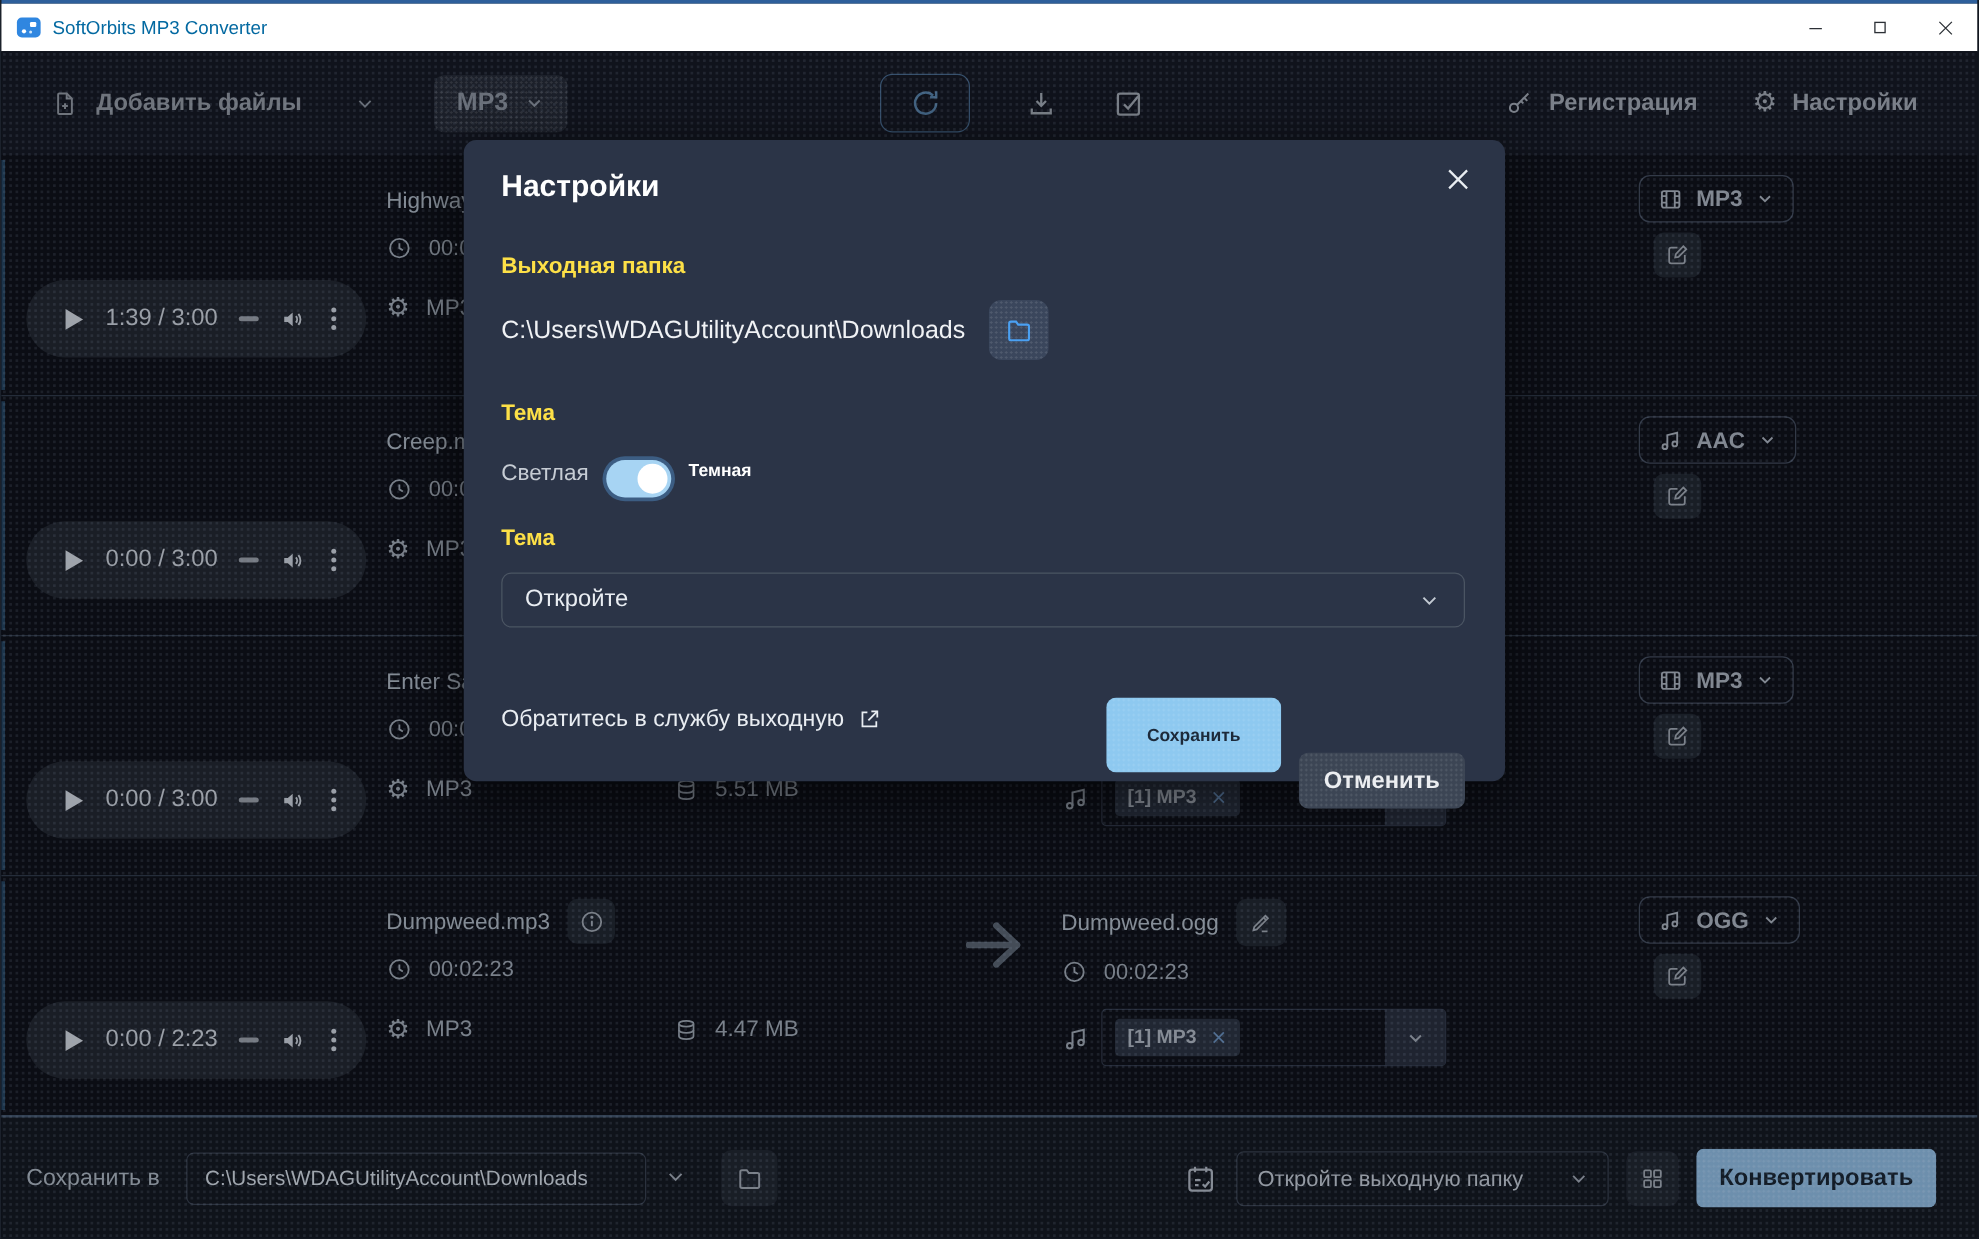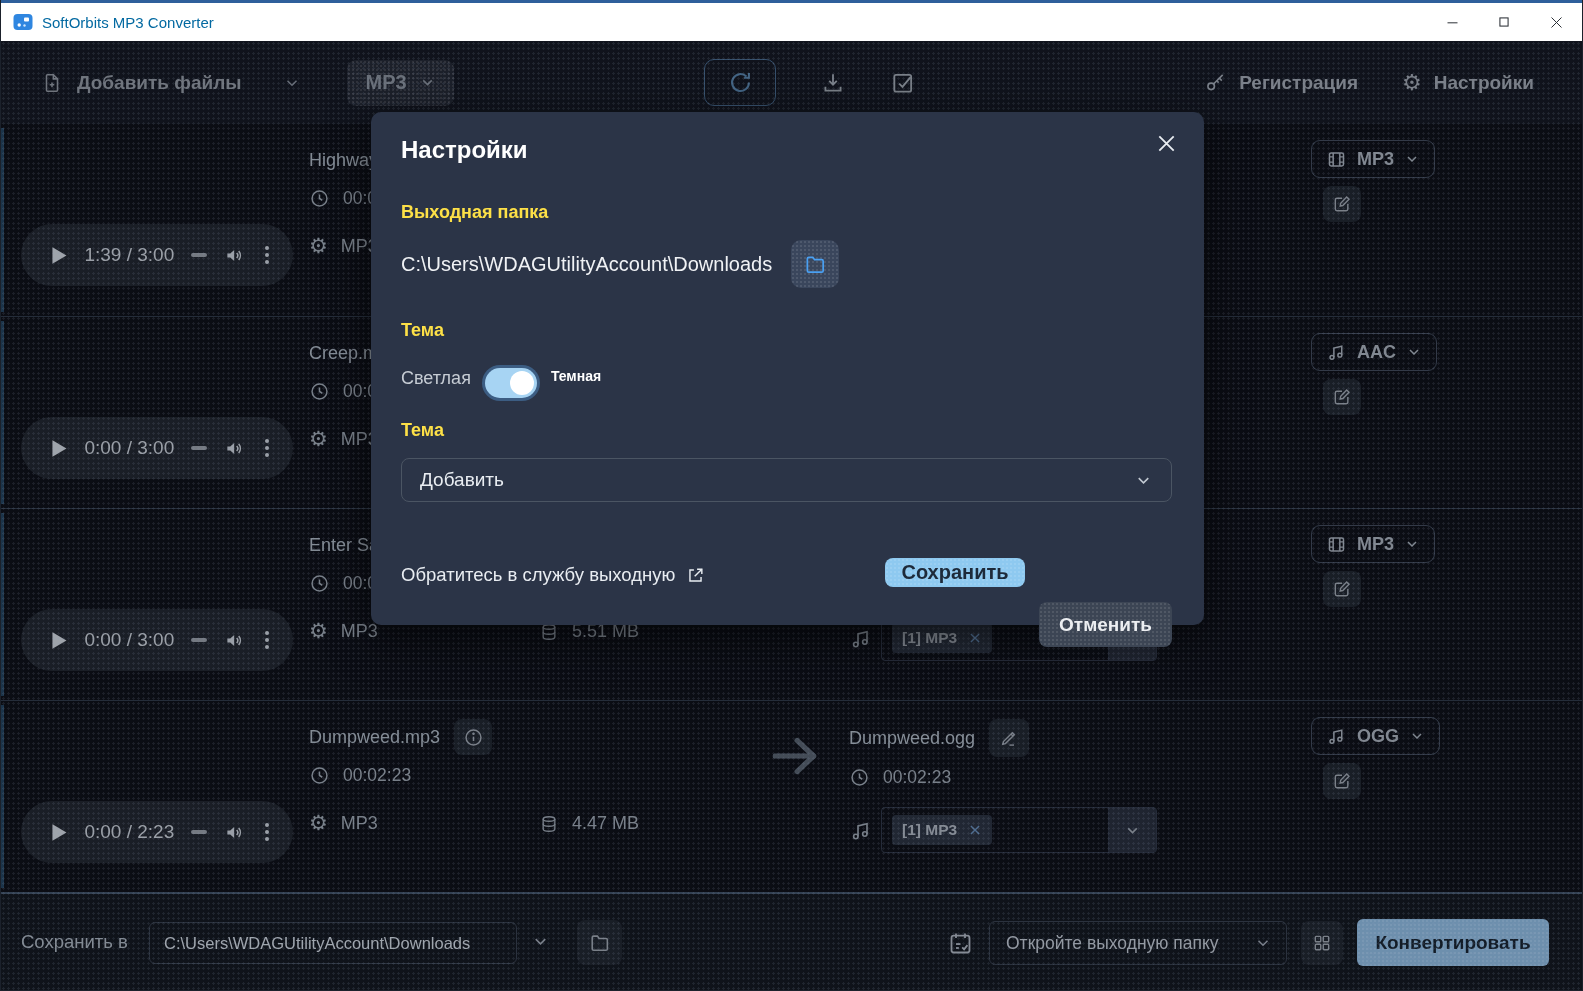--- a/index.html
+++ b/index.html
@@ -107,22 +107,22 @@
   .theme-row { position:absolute; left:30px; top:256px; height:30px; display:flex; align-items:flex-start; gap:14px; }
   .theme-light { color:#c6ccd4; font-size:18px; }
   .theme-dark { color:#ffffff; font-size:14px; font-weight:700; }
   .toggle { position:relative; width:52px; height:30px; border-radius:15px; background:#a7d4f3;
             box-shadow:0 0 0 3px rgba(74,127,181,0.55); }
   .toggle .knob { position:absolute; right:3px; top:3px; width:24px; height:24px; border-radius:50%; background:#ffffff; }
   .dlg-select { position:absolute; left:30px; top:346px; width:771px; height:44px; border:1px solid #4b5563; border-radius:8px;
                 display:flex; align-items:center; padding:0 18px; color:#e9edf2; font-size:19px; background:transparent; }
   .dlg-select svg { margin-left:auto; color:#c2c9d2; }
   .support { position:absolute; left:30px; top:452px; display:flex; align-items:center; gap:11px; color:#e9edf2; font-size:18.5px; }
-  .save-btn { position:absolute; left:514px; top:446px; width:140px; height:29px; border:none; border-radius:8px;
-              background:#8ec9f0; color:#1d2a3a; font-size:20px; font-weight:700;
+  .save-btn { position:absolute; left:514px; top:446px; width:140px; height:60px; border:none; border-radius:8px;
+              background:#8ec9f0; color:#1d2a3a; font-size:14px; font-weight:700;
               font-family:"Liberation Sans","DejaVu Sans",sans-serif; }
   .cancel-btn { position:absolute; left:668px; top:446px; width:133px; height:45px; border:none; border-radius:8px;
                 background:#3c4554; color:#eceef1; font-size:19px; font-weight:700;
                 font-family:"Liberation Sans","DejaVu Sans",sans-serif;margin-top:44px; }
   .dotted { background-image: radial-gradient(rgba(255,255,255,0.10) 1px, transparent 1px); background-size:4px 4px; }
   svg { display:block; }
 </style>
 </head>
 <body>
 
@@ -690,21 +690,21 @@
       <div class="theme-row">
         <span class="theme-light">Светлая</span>
         <div class="toggle">
             <div class="knob"></div>
           </div>
         <span class="theme-dark">Темная</span>
       </div>
 
       <div class="dlg-label lab-lang">Тема</div>
       <div class="dlg-select">
-        <span>Добавить</span>
+        <span>Откройте</span>
         <svg width="19" height="19" viewBox="0 0 24 24" fill="none" stroke="currentColor" stroke-width="2">
             <path d="M6 9l6 6 6-6"></path>
           </svg>
       </div>
 
       <div class="support">
         <span>Обратитесь в службу выходную</span>
         <svg width="19" height="19" viewBox="0 0 24 24" fill="none" stroke="currentColor" stroke-width="1.8">
             <path d="M10 5H5v14h14v-5"></path>
             <path d="M14 4h6v6"></path>

